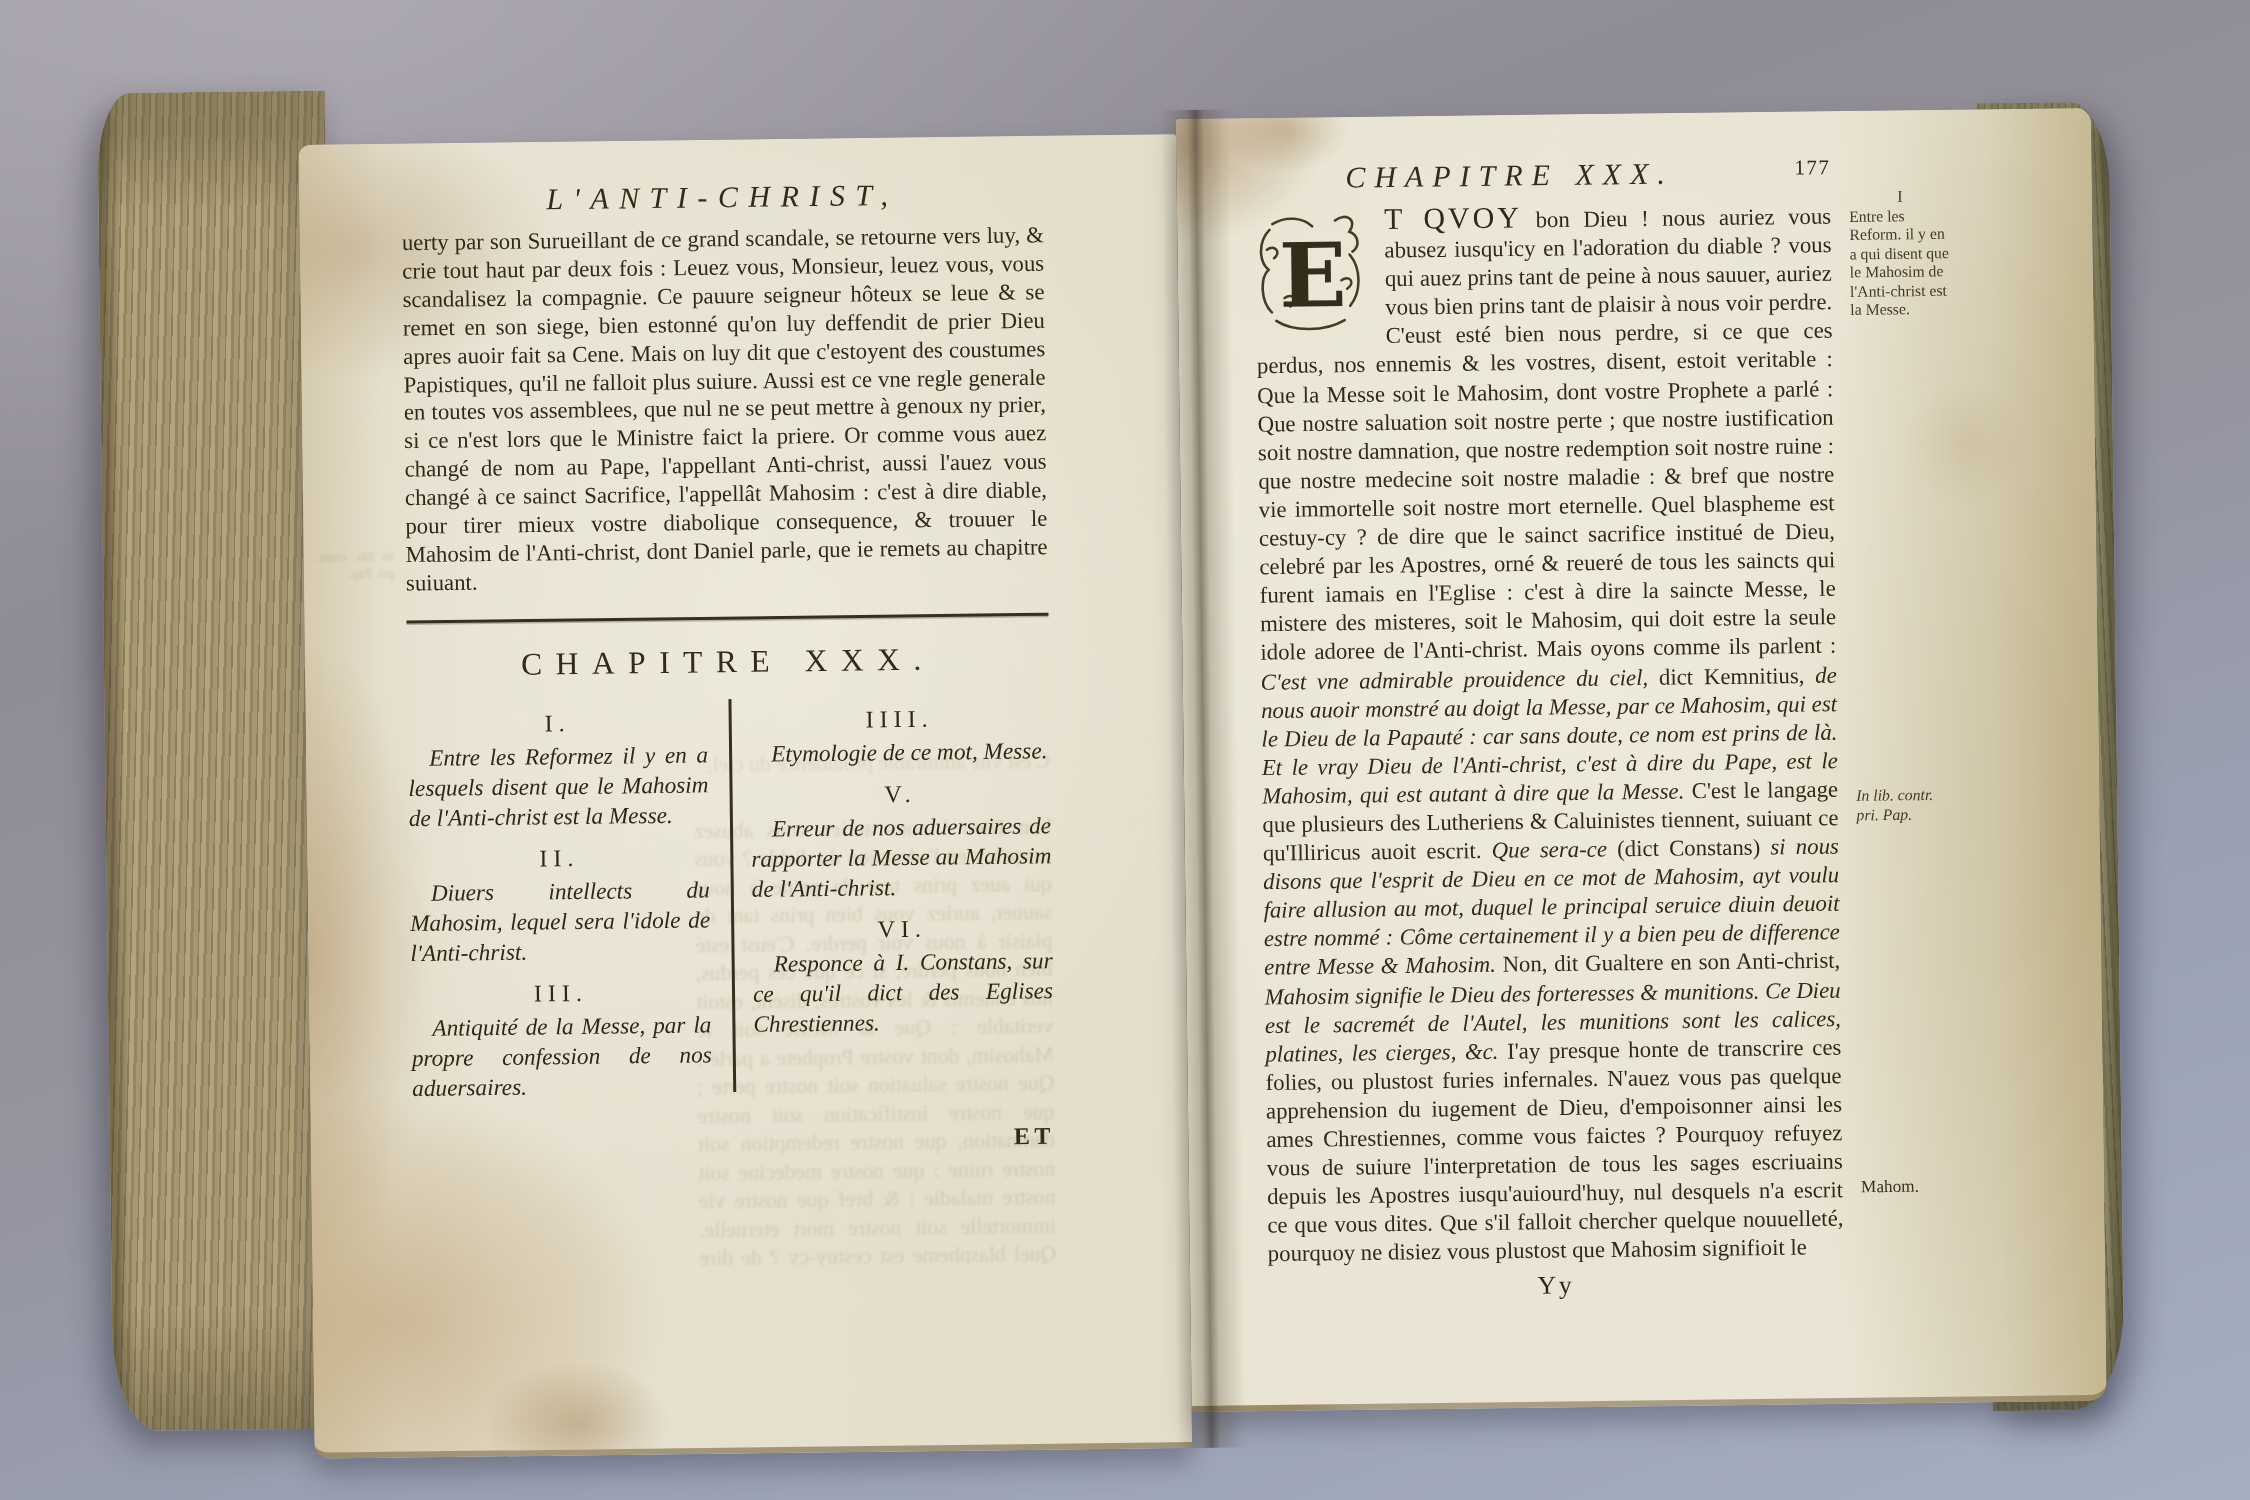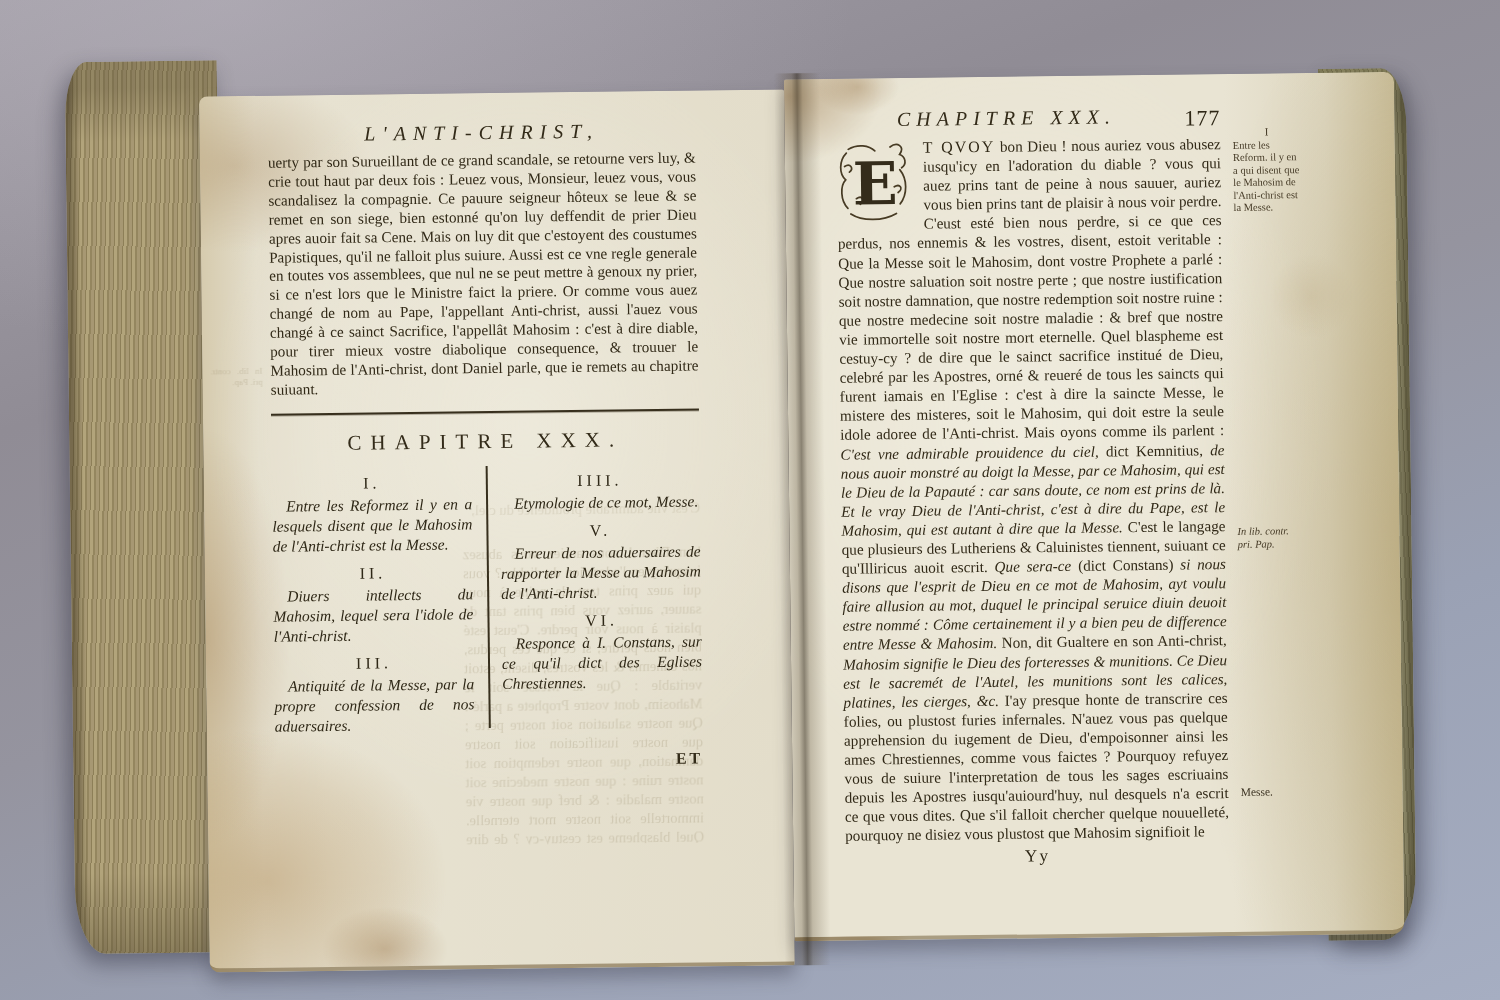--- a/index.html
+++ b/index.html
@@ -98,24 +98,24 @@
   .ghost.g1{left:68px;top:408px;width:428px;height:26px;}
   .ghost.g2{left:258px;top:452px;width:238px;height:300px;opacity:.17;}
   .ghost.g3{left:8px;top:270px;width:52px;height:60px;font-size:9px;line-height:11px;opacity:.2;}
   
   .rp-inner{position:absolute;left:52px;top:30px;width:384px;}
   .rp-header{position:relative;height:26px;}
   .rp-title{
     position:absolute;left:0;right:44px;text-align:center;font-style:italic;
     font-size:20px;letter-spacing:6px;color:#332b19;white-space:nowrap;
   }
-  .rp-pagenum{position:absolute;right:0;top:1px;font-size:22px;letter-spacing:1px;}
+  .rp-pagenum{position:absolute;right:0;top:1px;font-size:14px;letter-spacing:1px;}
   .rp-body{margin-top:4px;font-size:15.2px;line-height:19.1px;text-align:justify;color:#312917;}
   .rp-body .it{font-style:italic;}
-  .lead-caps{font-size:16px;letter-spacing:2px;}
+  .lead-caps{font-size:20px;letter-spacing:2px;}
   .drop-cap{
     float:left;width:76px;height:82px;margin:3px 10px 2px 0;position:relative;
   }
   .signature{margin-top:4px;text-align:center;font-size:17px;letter-spacing:2px;}
   .margin-notes{position:absolute;left:448px;top:52px;width:68px;font-size:10.5px;line-height:12.5px;color:#453a26;}
   .mnote-num{text-align:center;font-size:11px;margin-bottom:1px;}
   .mnote{margin-bottom:4px;font-family:Liberation Serif, serif;}
   .mnote2{position:absolute;left:448px;top:452px;width:68px;font-size:10.5px;line-height:12.5px;font-style:italic;color:#453a26;}
   .mcatch{position:absolute;left:448px;top:712px;width:72px;font-size:11.5px;color:#3a3120;}
 </style>
@@ -193,18 +193,18 @@
         </div>
 
         <div class="signature">Yy</div>
       </div>
 
       <div class="margin-notes">
         <div class="mnote-num">I</div>
         <div class="mnote">Entre les Reform. il y en a qui disent que le Mahosim de l'Anti-christ est la Messe.</div>
       </div>
       <div class="mnote2">In lib. contr. pri. Pap.</div>
-      <div class="mcatch">Messe.</div>
+      <div class="mcatch">Mahom.</div>
     </div>
 
     <div class="gutter-shadow"></div>
   </div>
 </div>
 
 </body></html>

